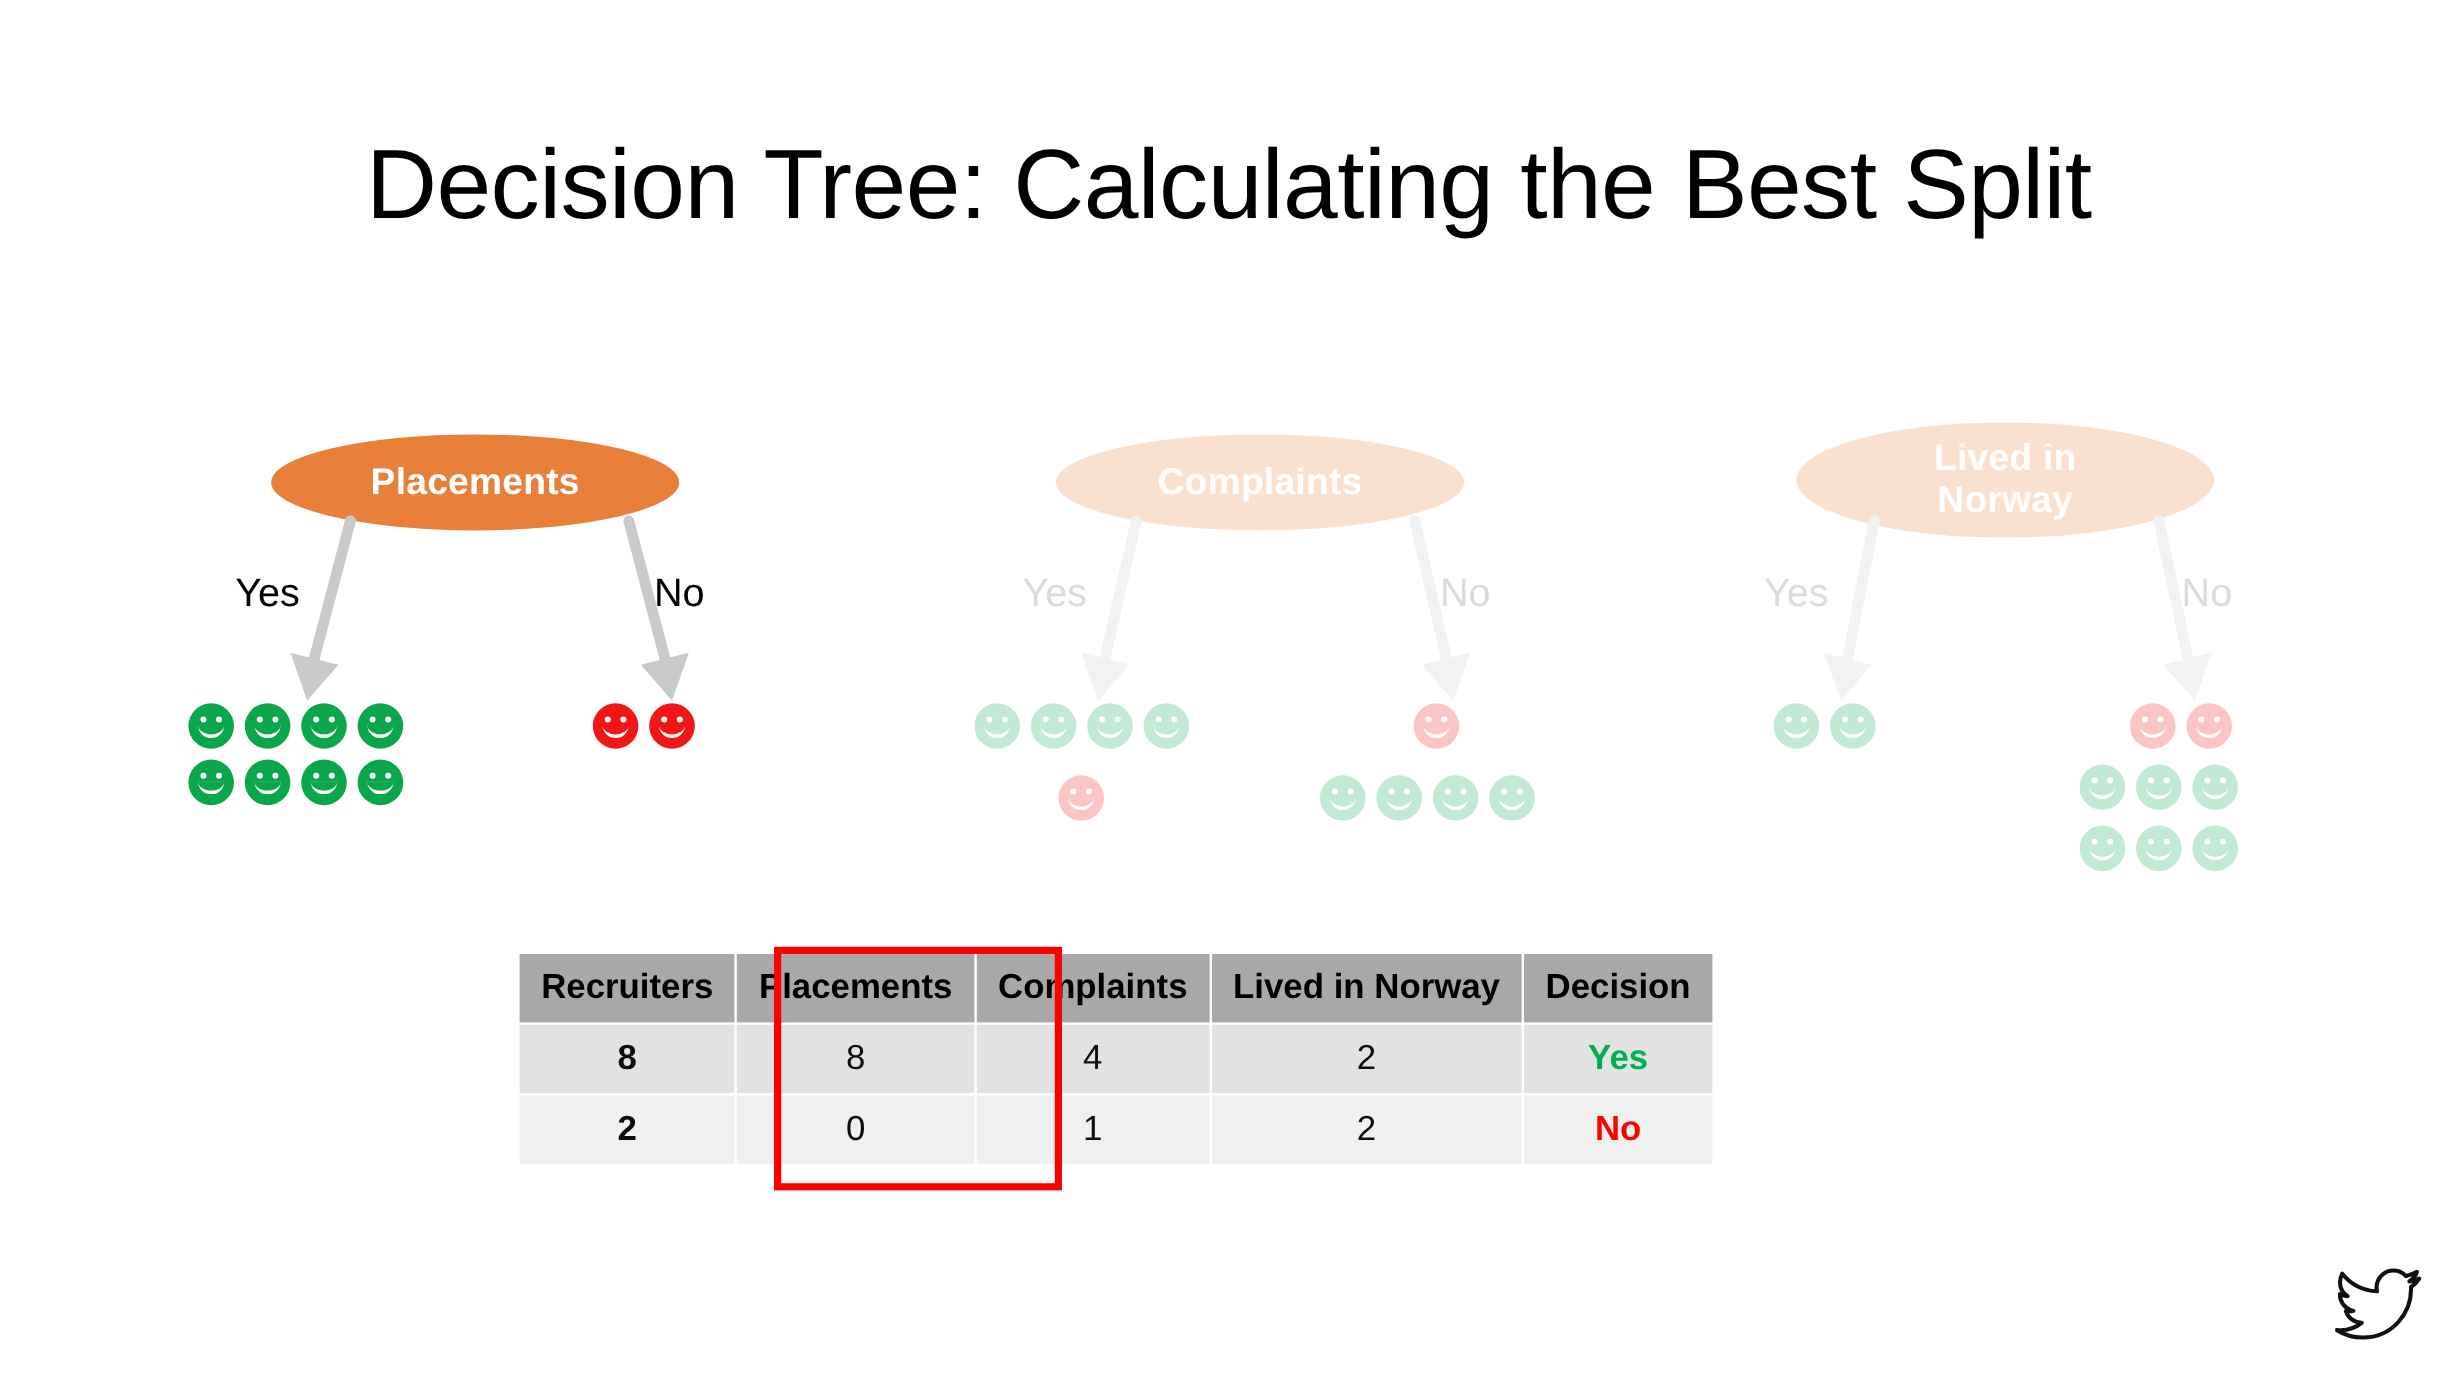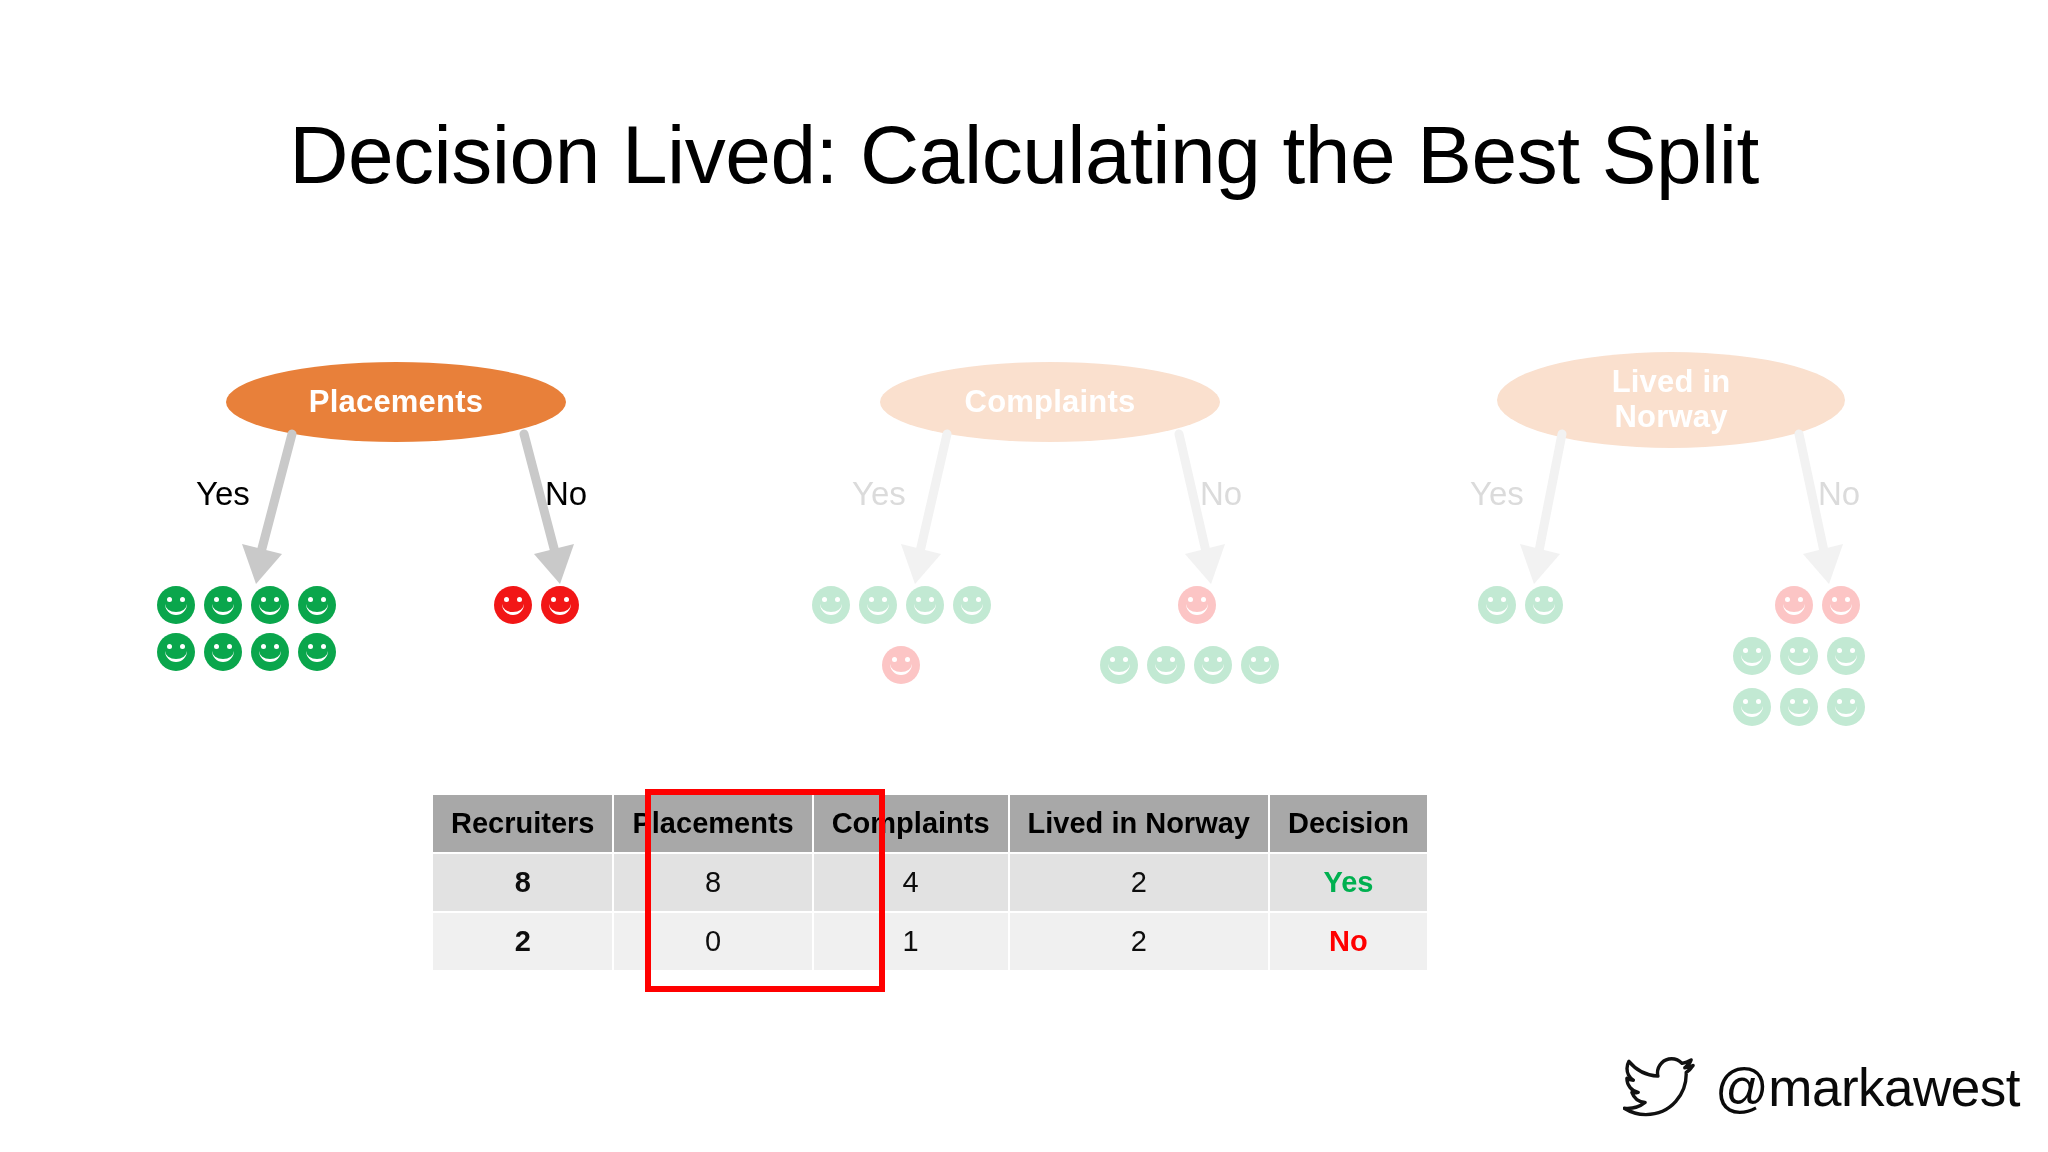--- a/index.html
+++ b/index.html
@@ -149,21 +149,21 @@
     color: #0a0a0a;
     font-weight: 400;
     letter-spacing: -0.5px;
   }
 </style>
 </head>
 <body>
 
 <div id="slide">
 
-  <div id="title">Decision Lived: Calculating the Best Split</div>
+  <div id="title">Decision Tree: Calculating the Best Split</div>
 
   <div class="tree" style="left:0; top:0;">
 
     <div class="node-ellipse" style="left:226px; top:362px; width:340px; height:80px;">
       <span>Placements</span>
     </div>
 
     <svg class="arrow-svg" style="left:240px; top:432px;" width="120" height="180" viewBox="0 0 120 180">
       <path d="M52,2 L20,124" stroke="#C9C9C9" stroke-width="9" fill="none" stroke-linecap="round"></path>
       <polygon points="2,112 42,122 16,152" fill="#C9C9C9"></polygon>
@@ -432,16 +432,15 @@
       </tr>
     </tbody>
   </table>
 
   <div id="highlight-box"></div>
 
   <div id="handle">
     <svg width="74" height="62" viewBox="0 0 74 62">
       <path d="M70,9.5 c-2.6,1.2 -5.3,2 -8.2,2.3 c3,-1.8 5.2,-4.6 6.3,-7.9 c-2.8,1.6 -5.9,2.8 -9.1,3.5 C56.3,4.5 52.6,2.8 48.6,2.8 c-7.8,0 -14.1,6.3 -14.1,14.1 c0,1.1 0.1,2.2 0.4,3.2 C23.1,19.5 12.8,13.9 5.9,5.4 c-1.2,2.1 -1.9,4.5 -1.9,7.1 c0,4.9 2.5,9.2 6.3,11.7 c-2.3,-0.1 -4.5,-0.7 -6.4,-1.8 c0,0.1 0,0.1 0,0.2 c0,6.8 4.9,12.5 11.3,13.8 c-1.2,0.3 -2.4,0.5 -3.7,0.5 c-0.9,0 -1.8,-0.1 -2.6,-0.3 c1.8,5.6 7,9.7 13.2,9.8 c-4.8,3.8 -10.9,6.1 -17.5,6.1 c-1.1,0 -2.3,-0.1 -3.4,-0.2 c6.3,4 13.7,6.3 21.7,6.3 c26,0 40.3,-21.6 40.3,-40.3 c0,-0.6 0,-1.2 0,-1.8 C65.7,14.9 68.1,12.4 70,9.5 z" fill="none" stroke="#111111" stroke-width="3.4" stroke-linejoin="round"></path>
     </svg>
-    <span class="handle-text">@markawest</span>
   </div>
 
 </div>
 
 </body></html>

